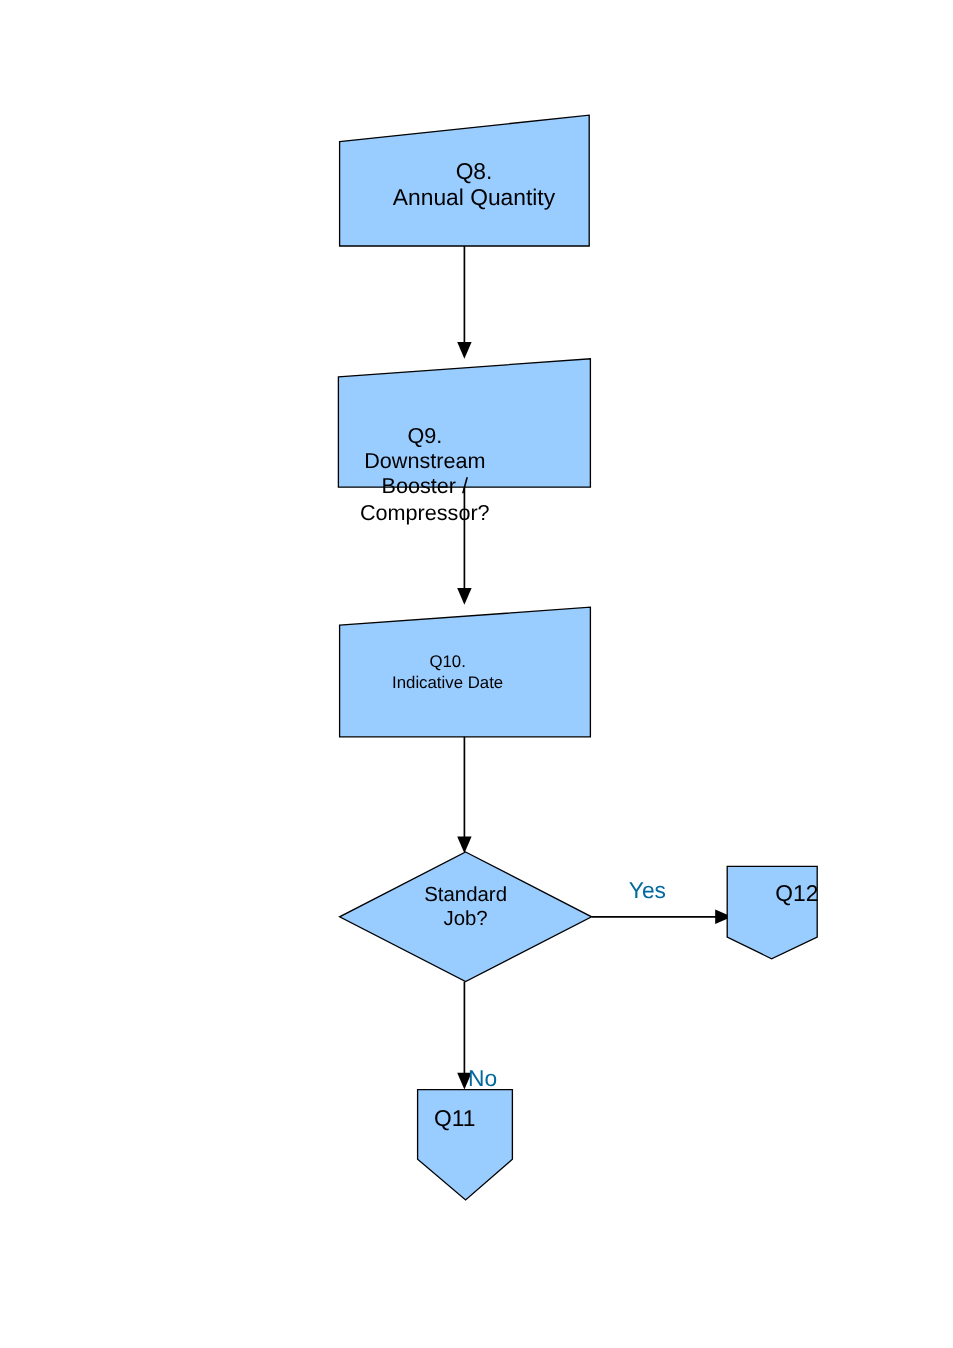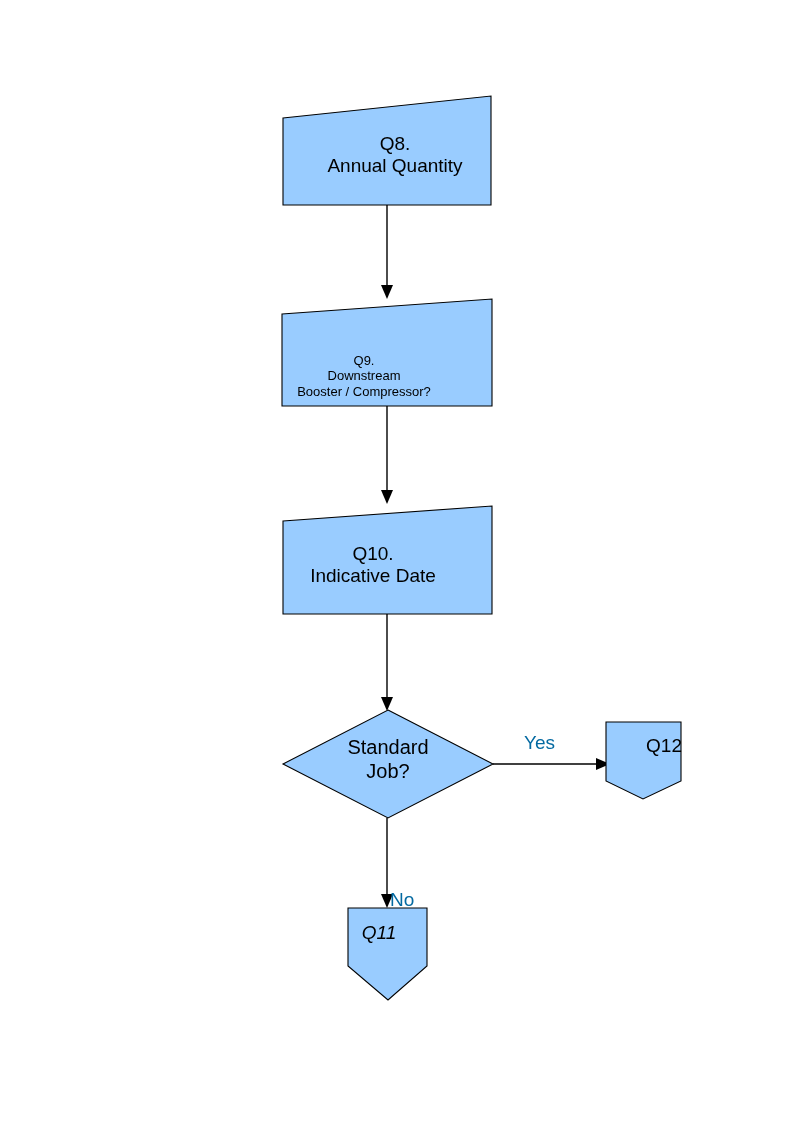--- a/index.html
+++ b/index.html
@@ -56,40 +56,39 @@
     font-size: 19px;
     line-height: 1;
     white-space: nowrap;
   }
   
   #label-q8 {
     left: 283px; top: 133px; width: 224px;
     font-size: 19px;
   }
   #label-q9 {
-    left: 280px; top: 353px; width: 168px;
-    font-size: 13px;
+    left: 270px; top: 353px; width: 168px;
+    font-size: 18px;
   }
   #label-q10 {
     left: 283px; top: 543px; width: 180px;
-    font-size: 19px;
+    font-size: 14px;
   }
   #label-decision {
     left: 303px; top: 736px; width: 170px;
-    font-size: 20px;
+    font-size: 17px;
   }
   #label-q12 {
     left: 606px; top: 735px; width: 76px;
     font-size: 19px;
     text-align: right;
   }
   #label-q11 {
     left: 348px; top: 922px; width: 62px;
     font-size: 19px;
-    font-style: italic;
   }
   #label-yes {
     left: 524px; top: 733px;
   }
   #label-no  {
     left: 390px; top: 850px; margin-top: 40px;
   }
 </style>
 </head>
 <body>

